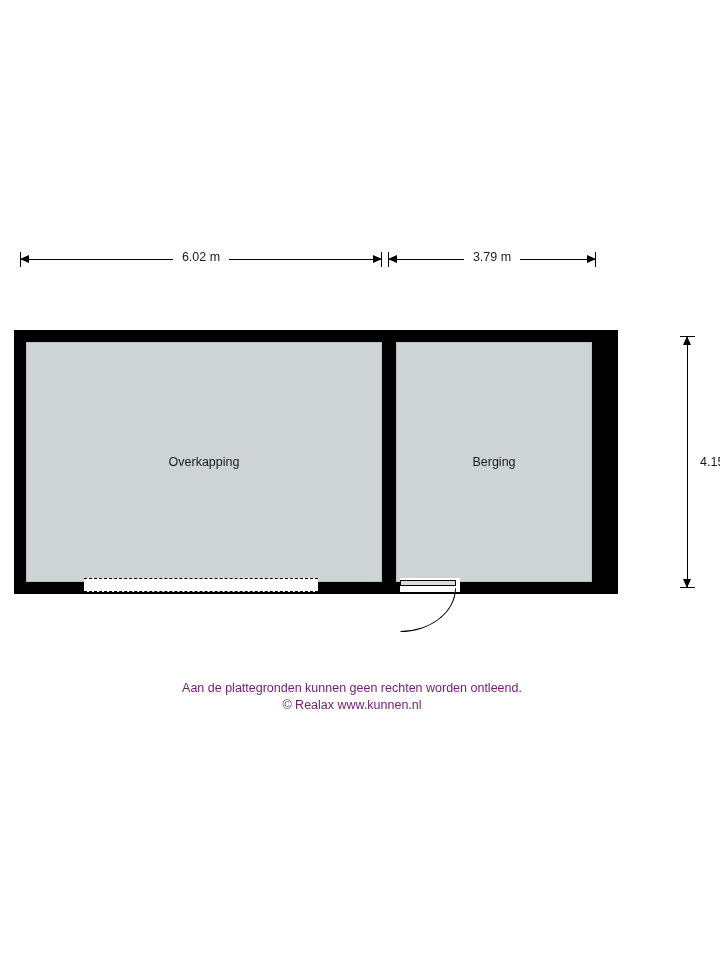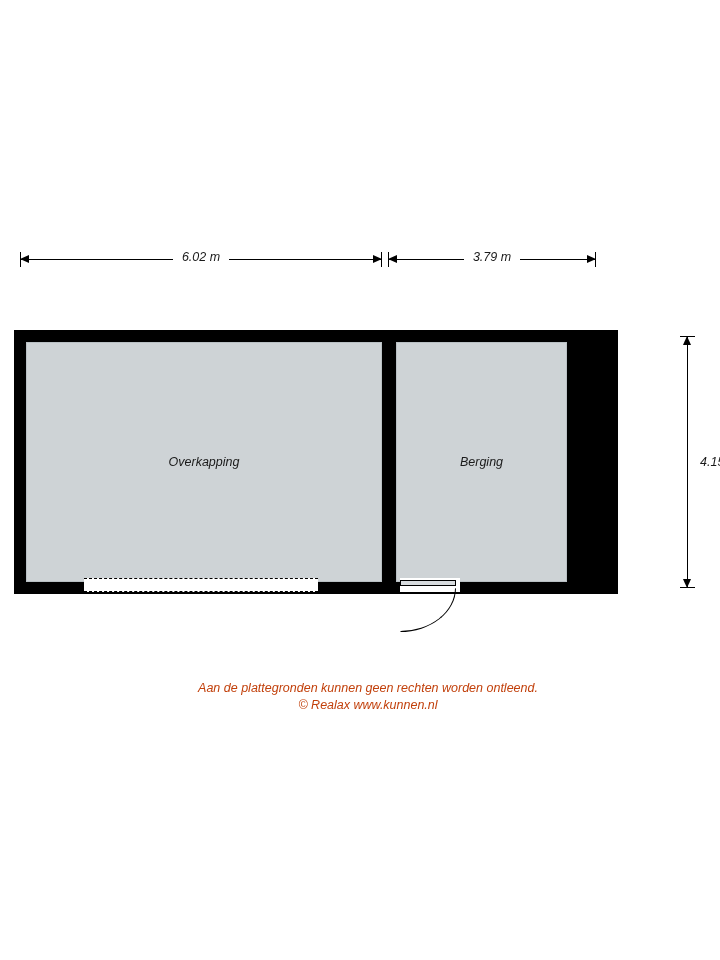--- a/index.html
+++ b/index.html
@@ -15,21 +15,20 @@
     color: #1a1a1a;
     overflow: hidden;
   }
 
   #floorplan {
     position: absolute;
     left: 0;
     top: 0;
     width: 720px;
     height: 960px;
-    font-style: italic;
   }
 
   
   .dim-h {
     position: absolute;
     height: 18px;
   }
   .dim-h .line {
     position: absolute;
     left: 0;
@@ -175,25 +174,25 @@
     box-sizing: border-box;
     border: 1.2px solid #000000;
     border-top-color: transparent;
     border-left-color: transparent;
     border-radius: 0 0 100% 0;
   }
 
   
   .footer {
     position: absolute;
-    left: 16px;
+    left: 0;
     width: 704px;
     text-align: center;
     font-size: 12.5px;
-    color: #c2410c;
+    color: #701a75;
     line-height: 17px;
   }
 </style>
 </head>
 <body>
 
 <div id="floorplan">
 
   <div class="dim-h" style="left:20px; top:250px; width:362px;">
     <div class="line"></div>
@@ -221,21 +220,21 @@
     <div class="arrow-v bottom"></div>
     <div class="dim-v-label">4.15 m</div>
   </div>
 
   <div class="building" style="left:14px; top:330px; width:604px; height:264px;">
 
     <div class="room" style="left:12px; top:12px; width:356px; height:240px;">
       <div class="room-label">Overkapping</div>
     </div>
 
-    <div class="room" style="left:382px; top:12px; width:171px; height:240px;">
+    <div class="room" style="left:382px; top:12px; width:196px; height:240px;">
       <div class="room-label">Berging</div>
     </div>
   </div>
 
   <div class="opening-dashed" style="left:84px; top:578px; width:234px; height:14px;"></div>
 
   <div class="door-gap" style="left:400px; top:578px; width:60px; height:14px;"></div>
   <div class="door-leaf" style="left:400px; top:580px; width:56px; height:6px;"></div>
   <div class="door-arc" style="left:400px; top:588px; width:56px; height:44px;"></div>
 

